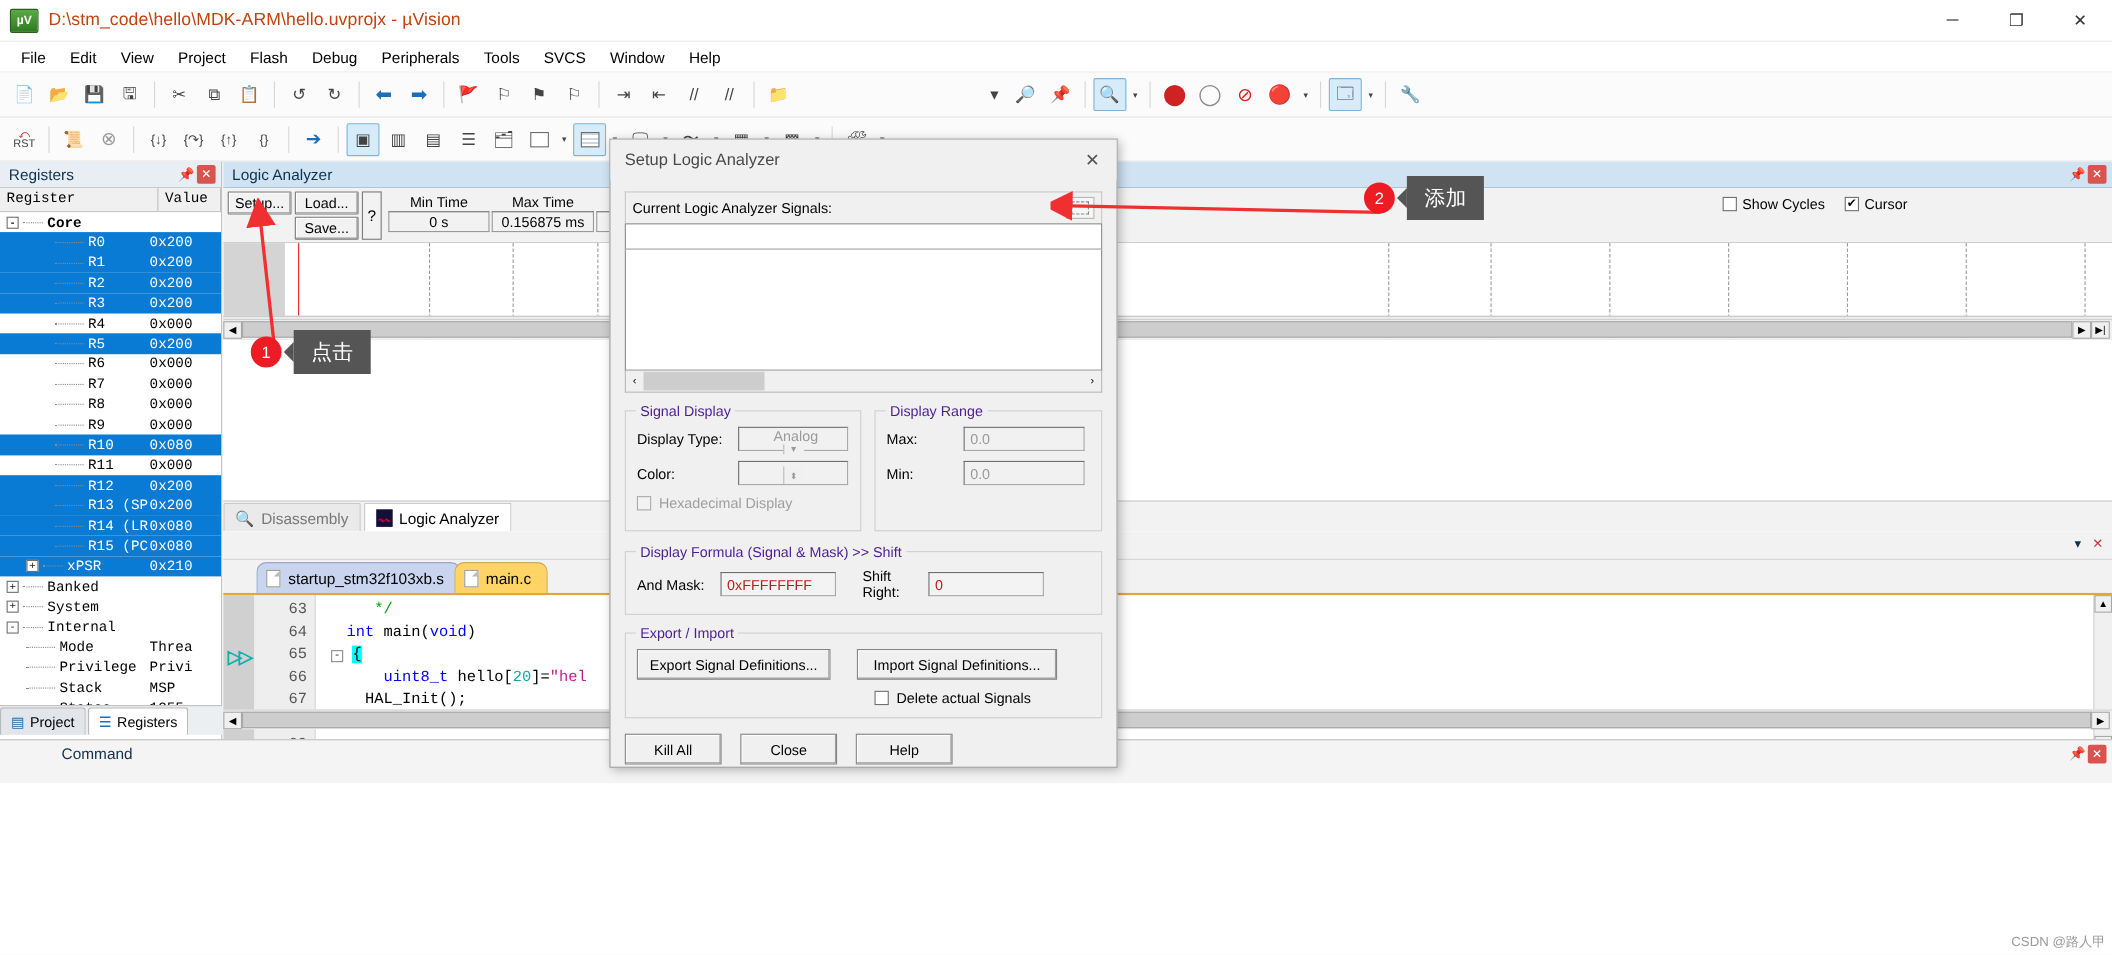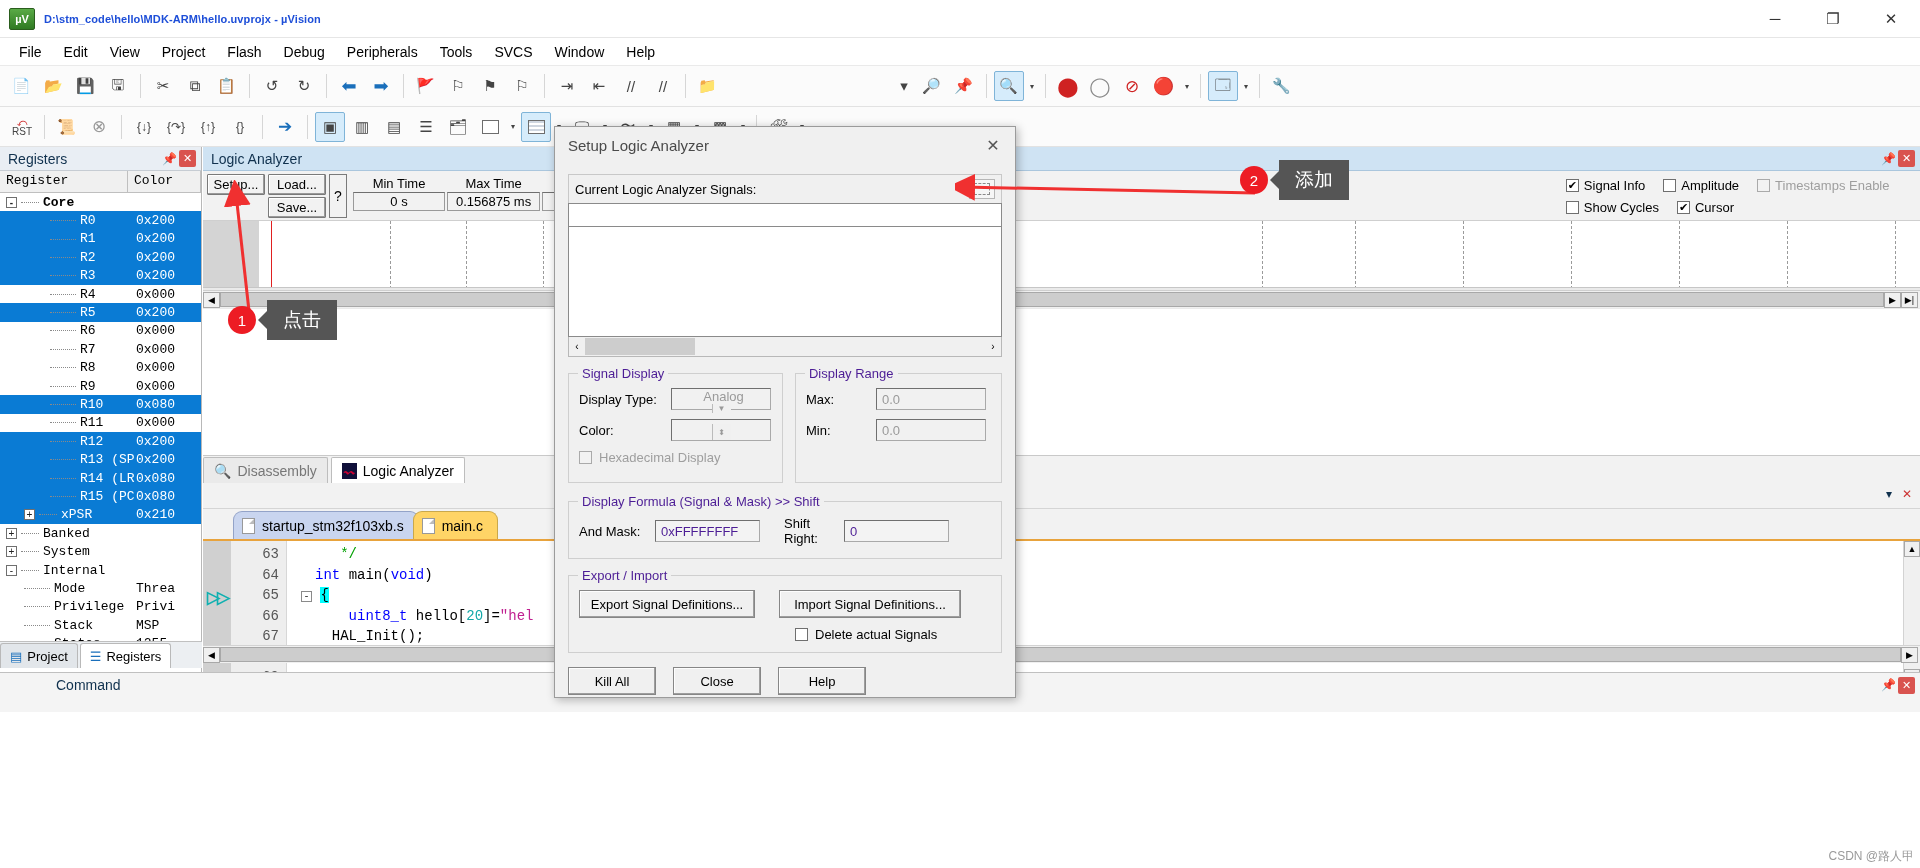--- a/index.html
+++ b/index.html
@@ -19,21 +19,21 @@
     display:flex; align-items:center;
   }
   .tb-icon{
     width:26px;height:22px;margin-left:9px;margin-right:9px;
     background:linear-gradient(#5aaa46,#2f7a22);
     border:1px solid #2a5d1d;border-radius:2px;
     color:#fff;font-size:11px;font-weight:bold;
     display:flex;align-items:center;justify-content:center;
     font-family:"Liberation Sans",sans-serif;
   }
-  .tb-title{ font-size:11px; color:#1d4ed8; letter-spacing:.1px;font-weight:bold;}
+  .tb-title{ font-size:16px; color:#c2410c; letter-spacing:.1px;}
   .tb-btns{ margin-left:auto; display:flex; height:38px;}
   .tb-btn{ width:58px;height:38px;display:flex;align-items:center;justify-content:center;
            color:#333; font-size:15px;}
 
   
   .menubar{
     position:absolute; left:0; top:38px; width:1920px; height:28px;
     background:#ffffff; display:flex; align-items:center; padding-left:8px;
     border-bottom:1px solid #eaeaea;
   }
@@ -68,21 +68,21 @@
               border-bottom:1px solid #c6ccd3;}
   .cap-tools{ margin-left:auto; display:flex; align-items:center; }
   .cap-pin{ width:18px;height:18px;display:flex;align-items:center;justify-content:center;
             font-size:12px;color:#26506f;}
   .cap-close{ width:17px;height:17px;background:#d9534f;color:#fff;border-radius:2px;
               display:flex;align-items:center;justify-content:center;font-size:11px;
               margin-right:5px;}
   .reg-head{ display:flex; height:22px; background:#f0f0f0; border-bottom:1px solid #bfbfbf;
              font-family:"Liberation Mono",monospace; font-size:13px; }
   .reg-head div{ padding:2px 6px; border-right:1px solid #bfbfbf; }
-  .rh-name{ width:128px; }
+  .rh-name{ width:144px; }
   .rh-val{ flex:1; }
   .reg-body{ height:492px; background:#fff; overflow:hidden;
              font-family:"Liberation Mono",monospace; font-size:13px; }
   .reg-row{ display:flex; height:18.4px; align-items:center; white-space:nowrap; }
   .reg-row.sel{ background:#0a7bd4; color:#fff; }
   .reg-name{ width:136px; padding-left:0; overflow:hidden; }
   .reg-val{ flex:1; overflow:hidden; }
   .ind0{ padding-left:6px; } .ind1{ padding-left:24px; } .ind2{ padding-left:50px; }
   .tbox{ display:inline-flex;width:11px;height:11px;border:1px solid #6f6f6f;background:#fff;
          align-items:center;justify-content:center;font-size:10px;line-height:9px;
@@ -215,21 +215,21 @@
   .sig-scroll{ height:20px; background:#f0f0f0; border:1px solid #b8b8b8; border-top:none;
                display:flex; align-items:center; }
   .sbt{ width:16px;height:18px;display:flex;align-items:center;justify-content:center;font-size:10px;}
   .sth{ height:17px;background:#cdcdcd; }
   .two{ display:flex; gap:12px; margin-top:16px; }
   .row{ display:flex; align-items:center; margin-bottom:9px; }
   .lab{ font-size:13px; }
   .ipt{ height:22px; background:#f1f1f1; border:1px solid #a9a9a9;
         border-top-color:#6f6f6f; border-left-color:#6f6f6f;
         font-size:13px; color:#9a9a9a; display:flex; align-items:center; padding:0 5px;}
-  .ipt.act{ color:#4c1d95; background:#f3f3f3; }
+  .ipt.act{ color:#b91c1c; background:#f3f3f3; }
   .combo{ height:22px; background:#f1f1f1; border:1px solid #a9a9a9;
           border-top-color:#6f6f6f; border-left-color:#6f6f6f; display:flex; align-items:center;flex-direction:column;}
   .combo .cv{ flex:1; padding-left:5px; font-size:13px; color:#9a9a9a;}
   .combo .carrow{ width:19px;height:20px;background:#f0f0f0;border-left:1px solid #bbb;
                   display:flex;align-items:center;justify-content:center;font-size:8px;color:#999;}
   .swatch{ flex:1; height:16px; background:#c9c9c9; margin:2px 3px;}
   .dbtn{ height:28px; border:1px solid #868686; background:#f0f0f0; font-size:13px;
          display:flex; align-items:center; justify-content:center;
          box-shadow:inset -1px -1px 0 #9e9e9e, inset 1px 1px 0 #fdfdfd;}
   .dlg-foot{ display:flex; gap:17px; justify-content:flex-start; margin-top:14px;}
@@ -365,21 +365,21 @@
   <div class="reg-panel">
     <div class="panel-cap">
       <span>Registers</span>
       <span class="cap-tools">
         <span class="cap-pin">📌</span>
         <span class="cap-close">✕</span>
       </span>
     </div>
     <div class="reg-head">
       <div class="rh-name">Register</div>
-      <div class="rh-val">Color</div>
+      <div class="rh-val">Value</div>
     </div>
     <div class="reg-body" id="reg-body">
         <div class="reg-row">
           <div class="reg-name ind0 bold"><span class="tbox">-</span><span class="dots"></span>Core</div>
           <div class="reg-val"></div>
         </div>
         <div class="reg-row sel">
           <div class="reg-name ind2"><span class="dots" style="width:26px"></span>R0</div>
           <div class="reg-val">0x200</div>
         </div>
@@ -519,34 +519,20 @@
       <div class="field">
         <div class="field-lab">Max Time</div>
         <div class="field-val" style="min-width:92px">0.156875 ms</div>
       </div>
       <div class="field">
         <div class="field-lab">Grid</div>
         <div class="field-val" style="min-width:64px">1 ms</div>
       </div>
 
       <div class="la-checks">
-        <div class="chkline">
-          <div class="chk">
-            <span class="cbox on"></span>
-            <span>Signal Info</span>
-          </div>
-          <div class="chk">
-            <span class="cbox"></span>
-            <span>Amplitude</span>
-          </div>
-          <div class="chk dis">
-            <span class="cbox"></span>
-            <span>Timestamps Enable</span>
-          </div>
-        </div>
         <div class="chkline">
           <div class="chk">
             <span class="cbox"></span>
             <span>Show Cycles</span>
           </div>
           <div class="chk" style="margin-right:176px">
             <span class="cbox on"></span>
             <span>Cursor</span>
           </div>
         </div>

